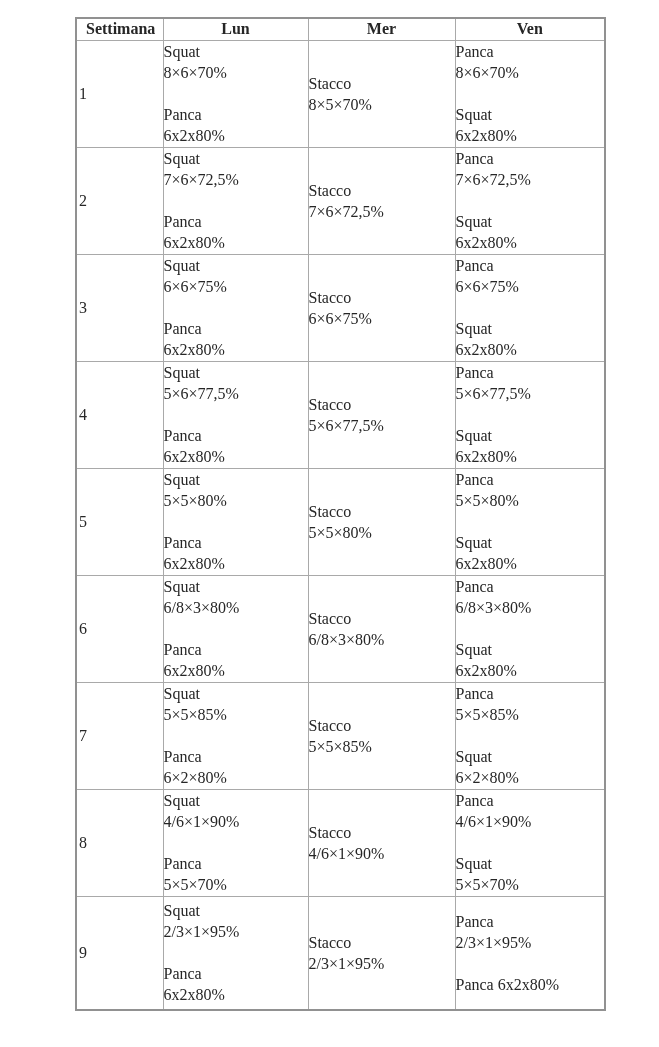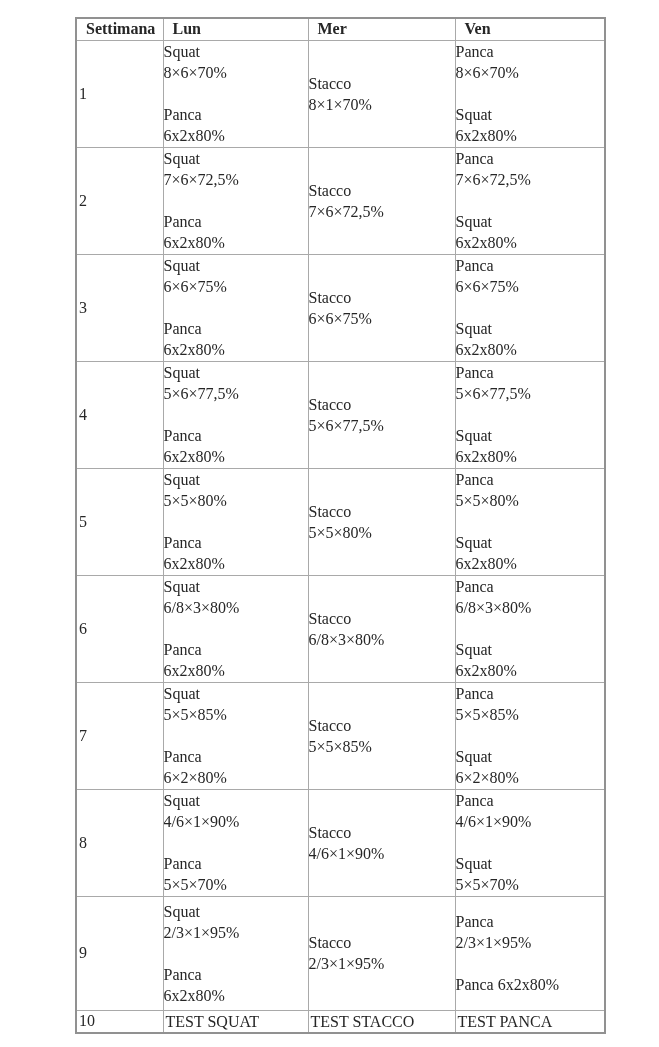--- a/index.html
+++ b/index.html
@@ -30,21 +30,21 @@
     border: 1px solid #a9a9a9;
     font-size: 16px;
     overflow: hidden;
   }
   thead tr { height: 22px; }
   tbody tr { height: 107px; }
   tbody tr:nth-child(9) { height: 114px; }
   tbody tr.test-row { height: 21px; }
   th.col-header {
     font-weight: bold;
-    text-align: left;
+    text-align: center;
     vertical-align: middle;
     padding: 0 9px;
     white-space: nowrap;
   }
   td.week-cell {
     text-align: left;
     vertical-align: middle;
     padding: 0 0 0 2px;
   }
   td.day-cell {
@@ -85,21 +85,21 @@
           <td class="week-cell">1</td>
           <td class="day-cell">
             <div class="line">Squat</div>
             <div class="line">8×6×70%</div>
             <div class="line">&nbsp;</div>
             <div class="line">Panca</div>
             <div class="line">6x2x80%</div>
           </td>
           <td class="day-cell">
             <div class="line">Stacco</div>
-            <div class="line">8×1×70%</div>
+            <div class="line">8×5×70%</div>
           </td>
           <td class="day-cell">
             <div class="line">Panca</div>
             <div class="line">8×6×70%</div>
             <div class="line">&nbsp;</div>
             <div class="line">Squat</div>
             <div class="line">6x2x80%</div>
           </td>
         </tr>
         <tr>
@@ -260,29 +260,17 @@
           </td>
           <td class="day-cell">
             <div class="line">Stacco</div>
             <div class="line">2/3×1×95%</div>
           </td>
           <td class="day-cell">
             <div class="line">Panca</div>
             <div class="line">2/3×1×95%</div>
             <div class="line">&nbsp;</div>
             <div class="line">Panca 6x2x80%</div>
-          </td>
-        </tr>
-        <tr class="test-row">
-          <td class="week-cell">10</td>
-          <td class="day-cell">
-            <div class="line">TEST SQUAT</div>
-          </td>
-          <td class="day-cell">
-            <div class="line">TEST STACCO</div>
-          </td>
-          <td class="day-cell">
-            <div class="line">TEST PANCA</div>
           </td>
         </tr>
       </tbody>
   </table>
 </div>
 
 </body></html>

